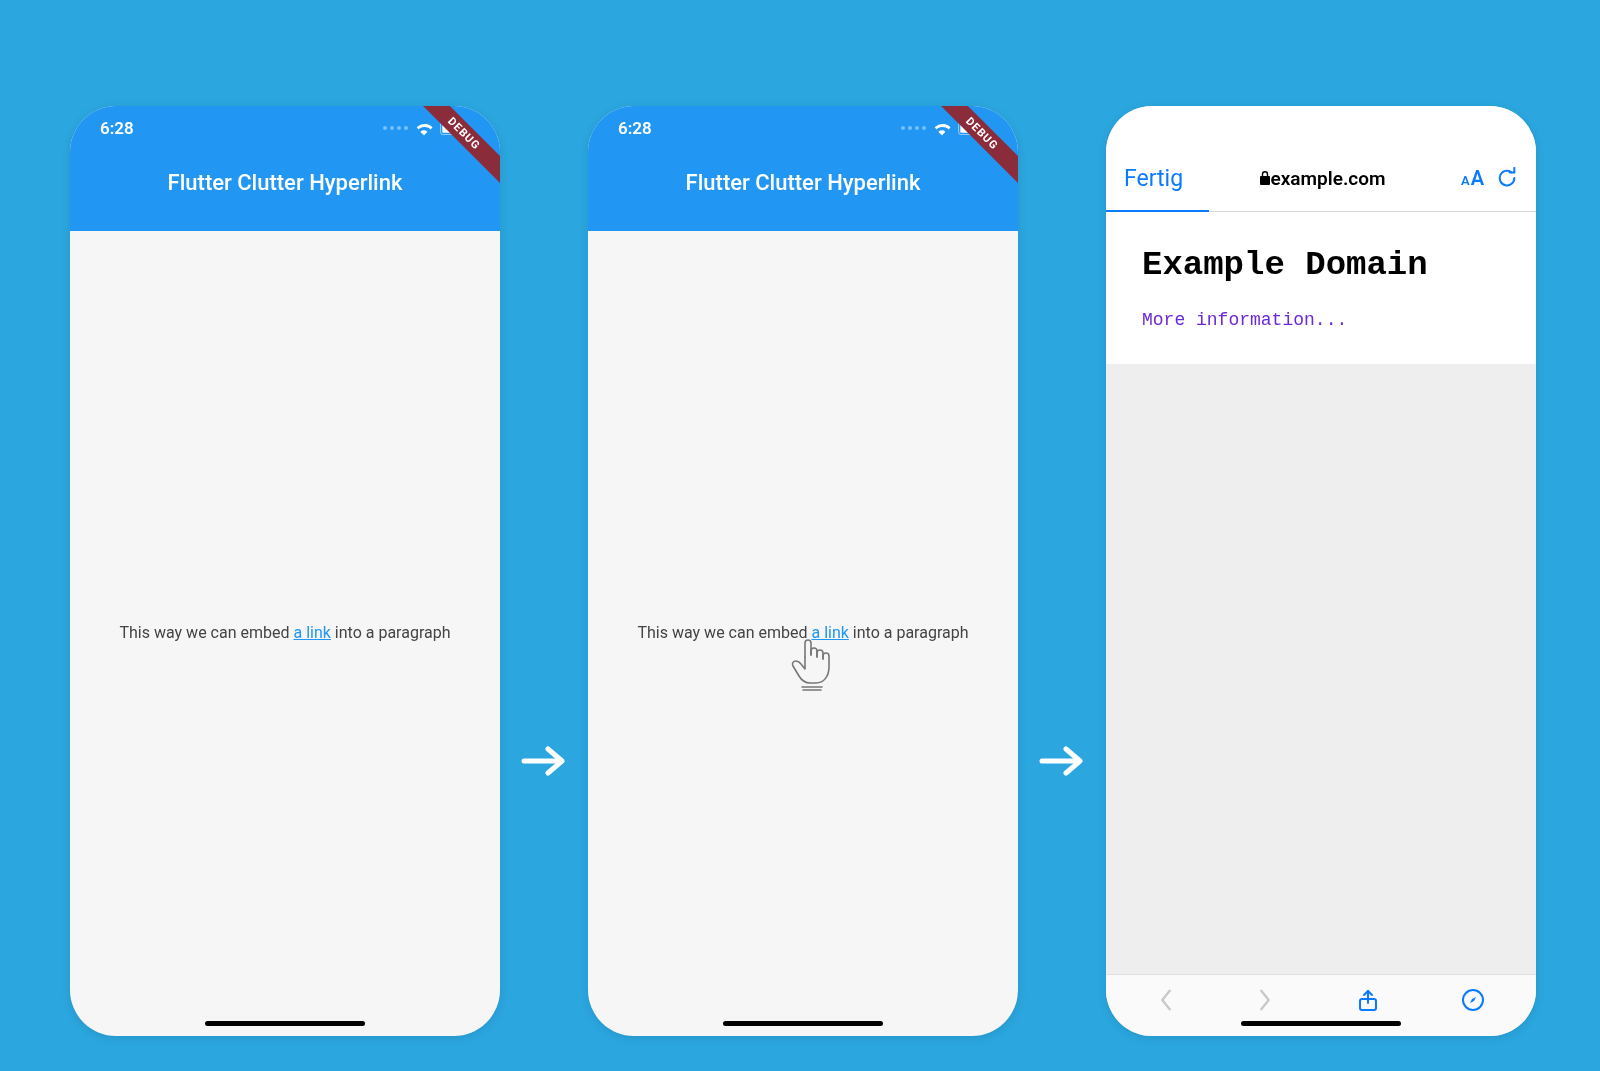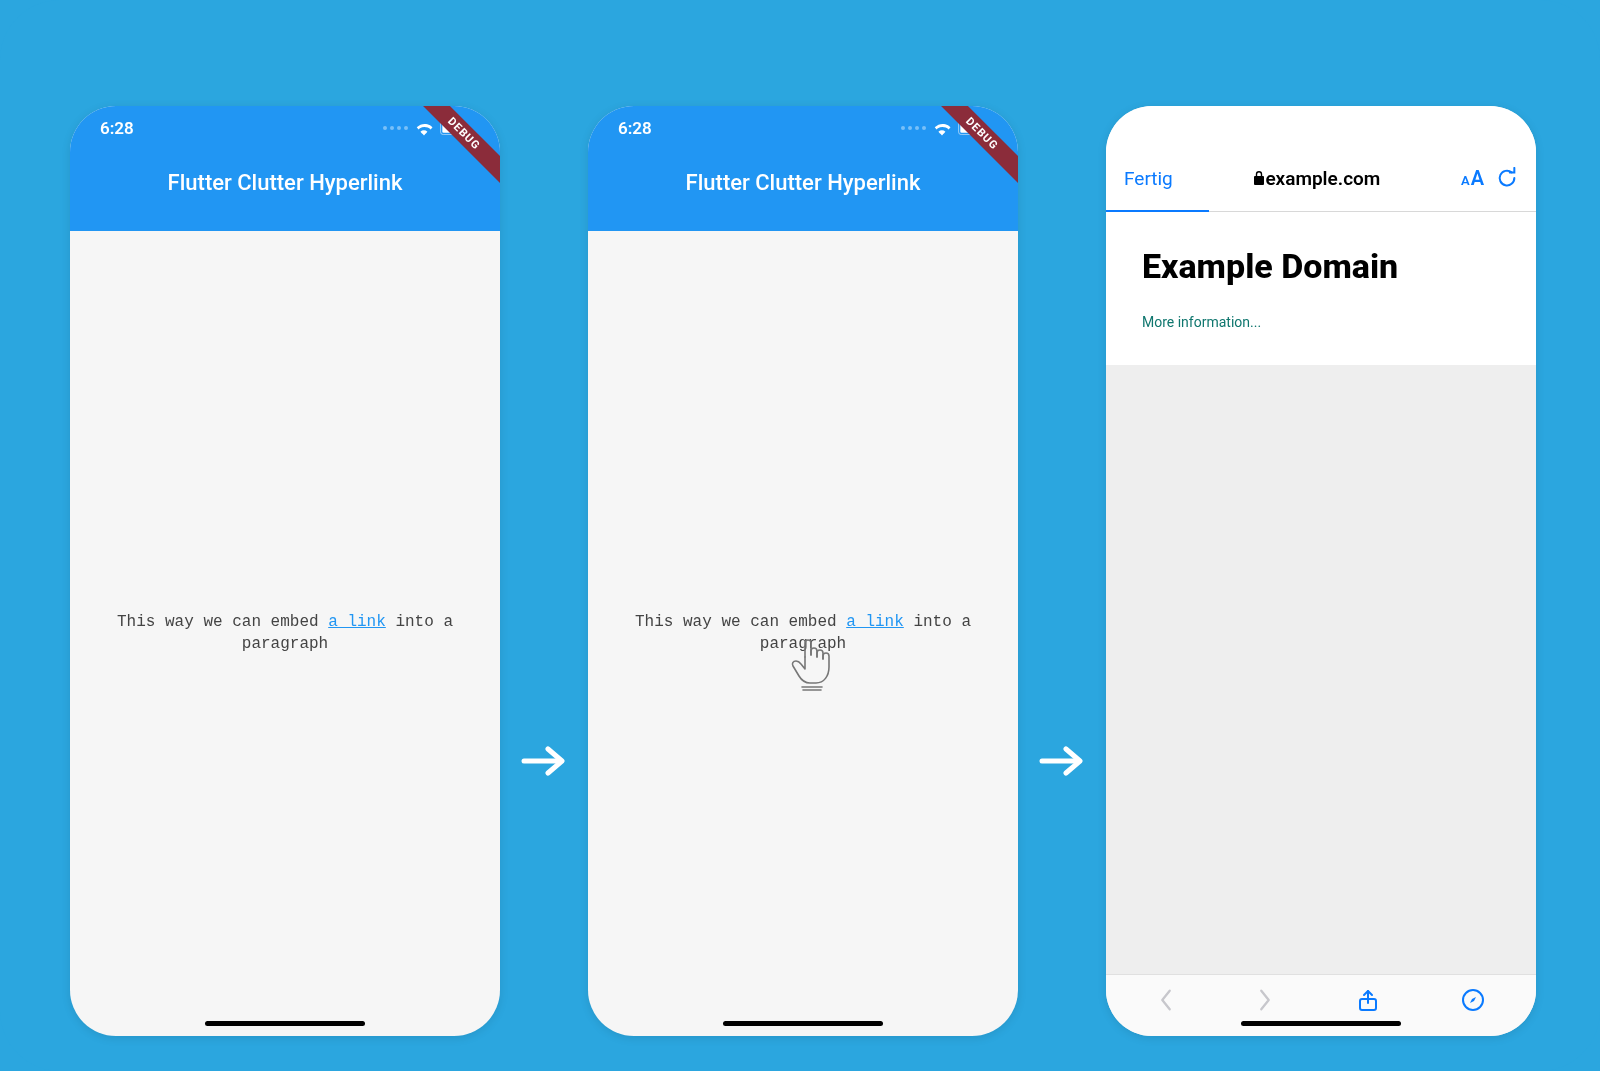--- a/index.html
+++ b/index.html
@@ -94,21 +94,20 @@
     padding: 3px 0;
     transform: rotate(45deg);
   }
   .flutter-body {
     height: calc(100% - 125px);
     display: flex;
     align-items: center;
     justify-content: center;
     padding: 0 20px;
     position: relative;
-    font-family: Liberation Mono, monospace;
   }
   .paragraph {
     font-size: 16px;
     color: #444;
     text-align: center;
     line-height: 1.4;
   }
   .paragraph .hyperlink {
     color: #2196f3;
     text-decoration: underline;
@@ -149,21 +148,21 @@
   .safari-bar {
     flex: 1;
     display: flex;
     align-items: center;
     padding: 0 18px;
     gap: 12px;
     font-size: 19px;
   }
   .done-btn {
     color: #0a7aff;
-    font-size: 19px;
+    font-size: 23px;
     cursor: pointer;
   }
   .url-area {
     flex: 1;
     display: flex;
     align-items: center;
     justify-content: center;
     font-weight: 600;
     color: #000;
   }
@@ -182,37 +181,38 @@
   .progress-bar {
     position: absolute;
     bottom: -1px; left: 0;
     height: 2px;
     width: 24%;
     background: #0a7aff;
   }
   .safari-content {
     padding: 34px 36px;
     background: #fff;
+    font-family: Liberation Mono, monospace;
   }
   .safari-content h1 {
     font-size: 34px;
     font-weight: 800;
     color: #000;
     margin-bottom: 26px;
   }
   .safari-content p {
     font-size: 18px;
     color: #222;
     line-height: 1.5;
     margin-bottom: 20px;
   }
   .safari-content a {
-    color: #0f766e;
+    color: #6d28d9;
     text-decoration: none;
-    font-size: 14px;
+    font-size: 18px;
   }
   .safari-mid {
     background: #eeeeee;
     flex: 1;
   }
   .safari-body-wrap {
     display: flex;
     flex-direction: column;
     height: calc(100% - 106px - 62px);
   }

